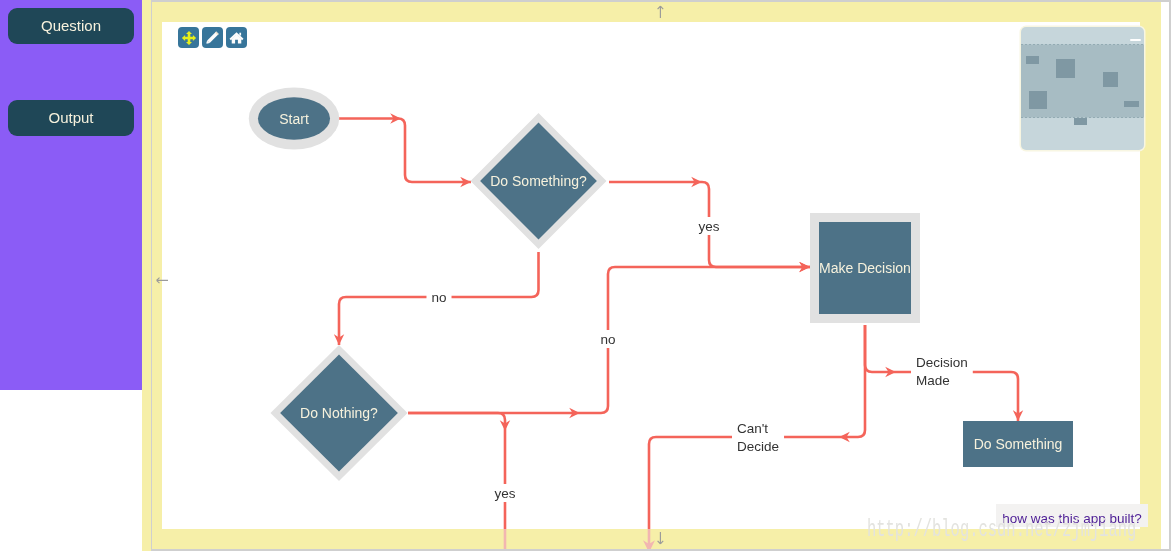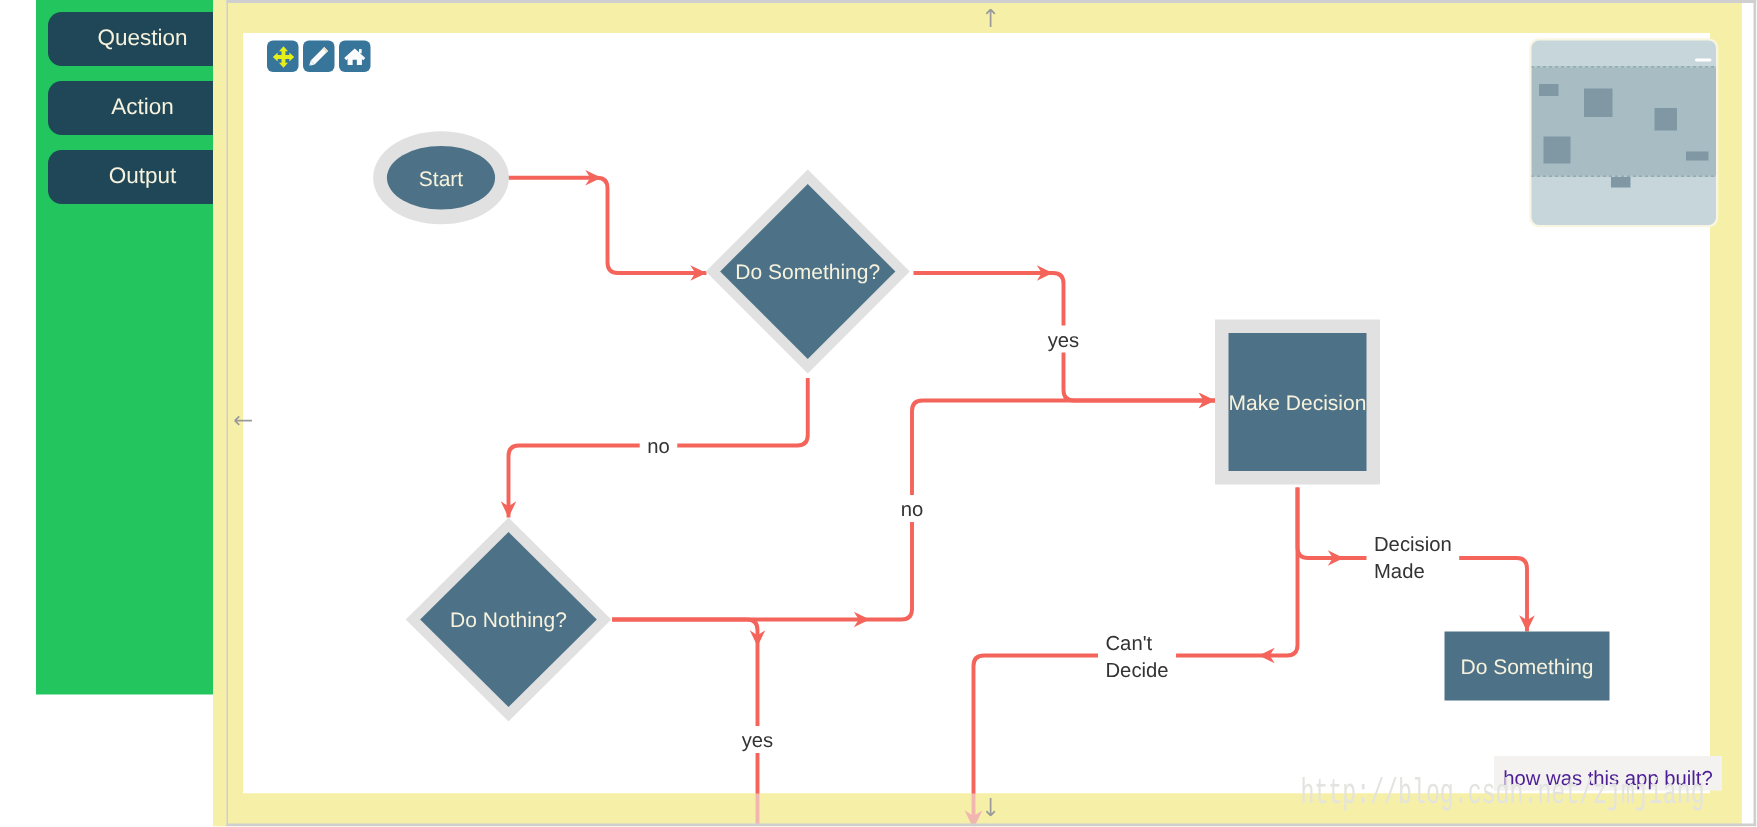--- a/index.html
+++ b/index.html
@@ -2,21 +2,21 @@
 <html><head>
 <meta charset="utf-8">
 <title>Flowchart Builder</title>
 <style>
   html,body{margin:0;padding:0;}
   body{width:1171px;height:551px;overflow:hidden;background:#ffffff;
        font-family:"Liberation Sans",sans-serif;-webkit-font-smoothing:antialiased;}
   #app{position:relative;width:1171px;height:551px;overflow:hidden;background:#fff;}
 
   
-  .sidebar{position:absolute;left:0;top:0;width:151px;height:463px;background:#22c55e;margin-left:24px;}
+  .sidebar{position:absolute;left:0;top:0;width:151px;height:390px;background:#8b5cf6;}
   .pane-border-left{position:absolute;left:151px;top:0;width:1px;height:551px;background:#cfcfcf;}
   .pane-border-bottom{position:absolute;left:151px;top:549px;width:1020px;height:2px;background:#cfcfcf;}
   .pane-border-right{position:absolute;left:1169px;top:0;width:2px;height:551px;background:#cfcfcf;}
   .pal-btn{position:absolute;left:8px;width:126px;height:36px;border-radius:9px;
      background:#1f4757;color:#f7f2dd;font-size:15px;line-height:36px;text-align:center;
      box-sizing:border-box;cursor:pointer;}
 
   
   .pane{position:absolute;left:142px;top:0;width:1019px;height:551px;background:#fde047;
         overflow:hidden;text-decoration:underline;}
@@ -56,21 +56,20 @@
      font-family:"Liberation Mono","Liberation Serif",monospace;white-space:nowrap;
      transform:scaleX(0.645);transform-origin:left top;line-height:26px;z-index:4;}
 </style>
 </head>
 <body>
 
 <div id="app">
 
   <div class="sidebar">
     <div class="pal-btn" style="top:8px">Question</div>
-    <div class="pal-btn" style="top:54px">Action</div>
     <div class="pal-btn" style="top:100px">Output</div>
   </div>
 
   <div class="pane">
     <div class="canvas"></div>
     <svg class="flow" id="flow-svg" width="1020" height="551" viewBox="0 0 1020 551">
         <g>
           <path d="M 196 118.5 L 256 118.5 Q 263 118.5 263 125.5 L 263 175 Q 263 182 270 182 L 329 182" fill="none" stroke="#f4645a" stroke-width="2.6" stroke-linecap="butt" marker-end="url(#ah)"></path>
           <path d="M-9.8 -5.2 L0.8 0 L-9.8 5.2 L-6.5 0 Z" fill="#f4645a" transform="translate(258,118.5) rotate(0) scale(1)"></path>
           <path d="M 467 182 L 560 182 Q 567 182 567 189 L 567 260 Q 567 267 574 267 L 668 267" fill="none" stroke="#f4645a" stroke-width="2.6" stroke-linecap="butt" marker-end="url(#ah)"></path>

